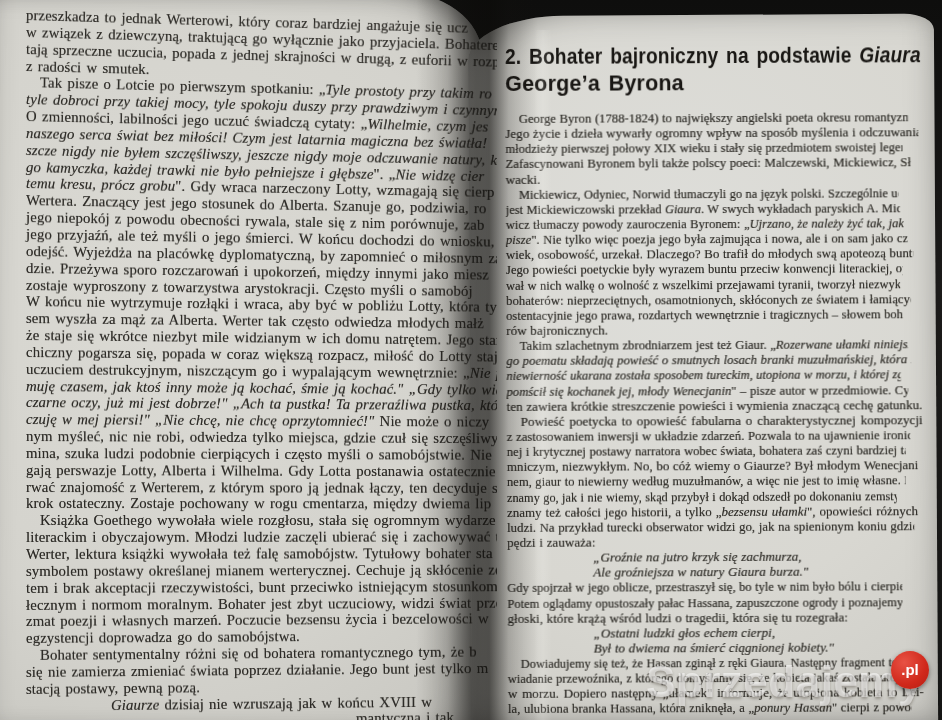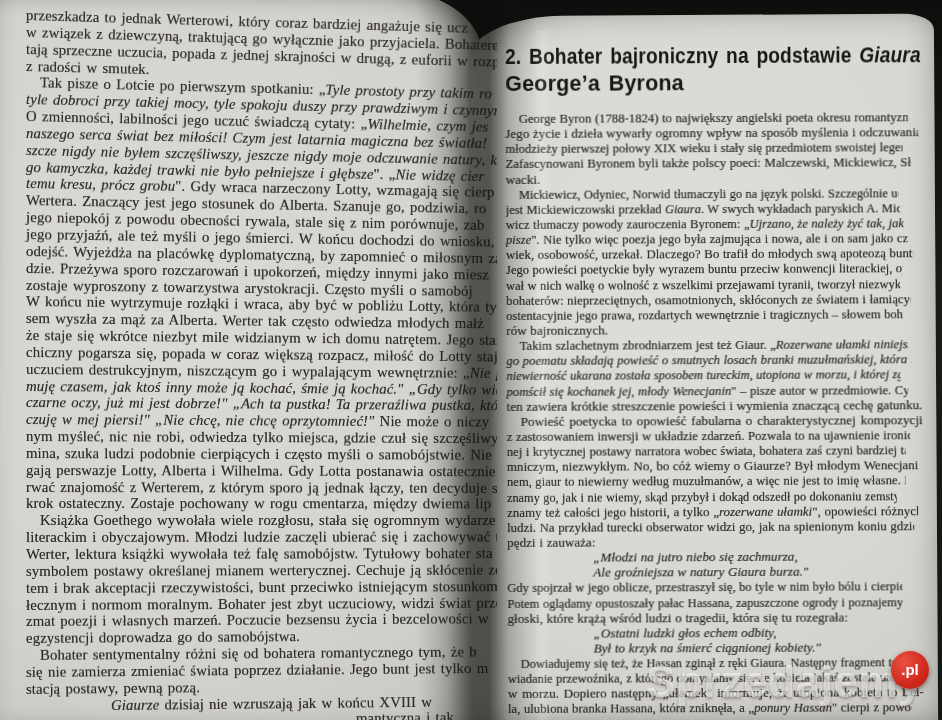--- a/index.html
+++ b/index.html
@@ -161,30 +161,30 @@
           <div class="bline j" style="transform: scaleX(0.972);"><i>go poematu składają powieść o smutnych losach branki muzułmańskiej, która za</i></div>
           <div class="bline j" style="transform: scaleX(0.9476);"><i>niewierność ukarana została sposobem tureckim, utopiona w morzu, i której zgonu</i></div>
           <div class="bline j" style="transform: scaleX(0.9652);"><i>pomścił się kochanek jej, młody Wenecjanin</i><span>" – pisze autor w przedmiowie. Cytat</span></div>
           <div class="bline"><span>ten zawiera krótkie streszczenie powieści i wymienia znaczącą cechę gatunku.</span></div>
           <div class="bline ind j"><span>Powieść poetycka to opowieść fabularna o charakterystycznej kompozycji</span></div>
           <div class="bline j" style="transform: scaleX(0.9697);"><span>z zastosowaniem inwersji w układzie zdarzeń. Pozwala to na ujawnienie ironicz-</span></div>
           <div class="bline j" style="transform: scaleX(0.9585);"><span>nej i krytycznej postawy narratora wobec świata, bohatera zaś czyni bardziej taje-</span></div>
           <div class="bline j" style="transform: scaleX(0.9905);"><span>mniczym, niezwykłym. No, bo cóż wiemy o Giaurze? Był młodym Wenecjani-</span></div>
           <div class="bline j" style="transform: scaleX(0.9585);"><span>nem, giaur to niewierny według muzułmanów, a więc nie jest to imię własne. Nie</span></div>
           <div class="bline j" style="transform: scaleX(0.9369);"><span>znamy go, jak i nie wiemy, skąd przybył i dokąd odszedł po dokonaniu zemsty. Nie</span></div>
-          <div class="bline j" style="transform: scaleX(0.9881);"><span>znamy też całości jego historii, a tylko „</span><i>rozerwane ułamki</i><span>", opowieści różnych</span></div>
+          <div class="bline j" style="transform: scaleX(0.9881);"><span>znamy też całości jego historii, a tylko „</span><i>bezsensu ułamki</i><span>", opowieści różnych</span></div>
           <div class="bline j" style="transform: scaleX(0.9788);"><span>ludzi. Na przykład turecki obserwator widzi go, jak na spienionym koniu gdzieś</span></div>
           <div class="bline"><span>pędzi i zauważa:</span></div>
-          <div class="bline v"><span>„</span><i>Młodzi na jutro niebo się zachmurza,</i></div>
+          <div class="bline v"><span>„</span><i>Groźnie na jutro krzyk się zachmurza,</i></div>
           <div class="bline v"><i>Ale groźniejsza w natury Giaura burza.</i><span>"</span></div>
           <div class="bline j" style="transform: scaleX(0.9498);"><span>Gdy spojrzał w jego oblicze, przestraszył się, bo tyle w nim było bólu i cierpienia.</span></div>
           <div class="bline j" style="transform: scaleX(0.9498);"><span>Potem oglądamy opustoszały pałac Hassana, zapuszczone ogrody i poznajemy po-</span></div>
           <div class="bline"><span>głoski, które krążą wśród ludzi o tragedii, która się tu rozegrała:</span></div>
-          <div class="bline v"><span>„</span><i>Ostatni ludzki głos echem odbity,</i></div>
-          <div class="bline v"><i>Był to krzyk na śmierć ciągnionej kobiety.</i><span>"</span></div>
+          <div class="bline v"><span>„</span><i>Ostatni ludzki głos echem cierpi,</i></div>
+          <div class="bline v"><i>Był to dwiema na śmierć ciągnionej kobiety.</i><span>"</span></div>
           <div class="bline ind j" style="transform: scaleX(0.9369);"><span>Dowiadujemy się też, że Hassan zginął z ręki Giaura. Następny fragment to opo-</span></div>
           <div class="bline j" style="transform: scaleX(0.9455);"><span>wiadanie przewoźnika, z którego domyślamy się, że kobieta jakaś została utopiona</span></div>
           <div class="bline j"><span>w morzu. Dopiero następny „ułamek" informuje, że utopiona kobieta to Lei-</span></div>
           <div class="bline j" style="transform: scaleX(0.9697);"><span>la, ulubiona branka Hassana, która zniknęła, a „</span><i>ponury Hassan</i><span>" cierpi z powodu</span></div>
         </div>
     </div>
   </div>
 
   <div class="gutter-shadow"></div>
   <div class="crease-light"></div>

